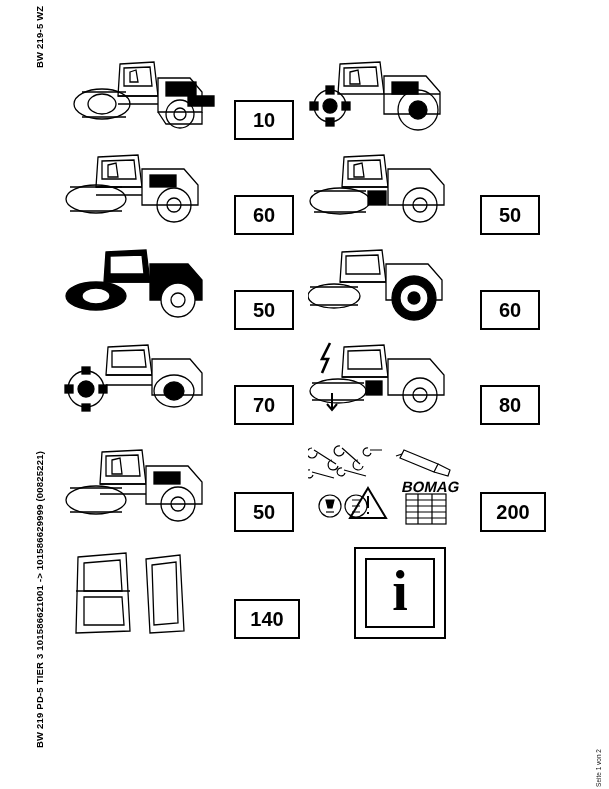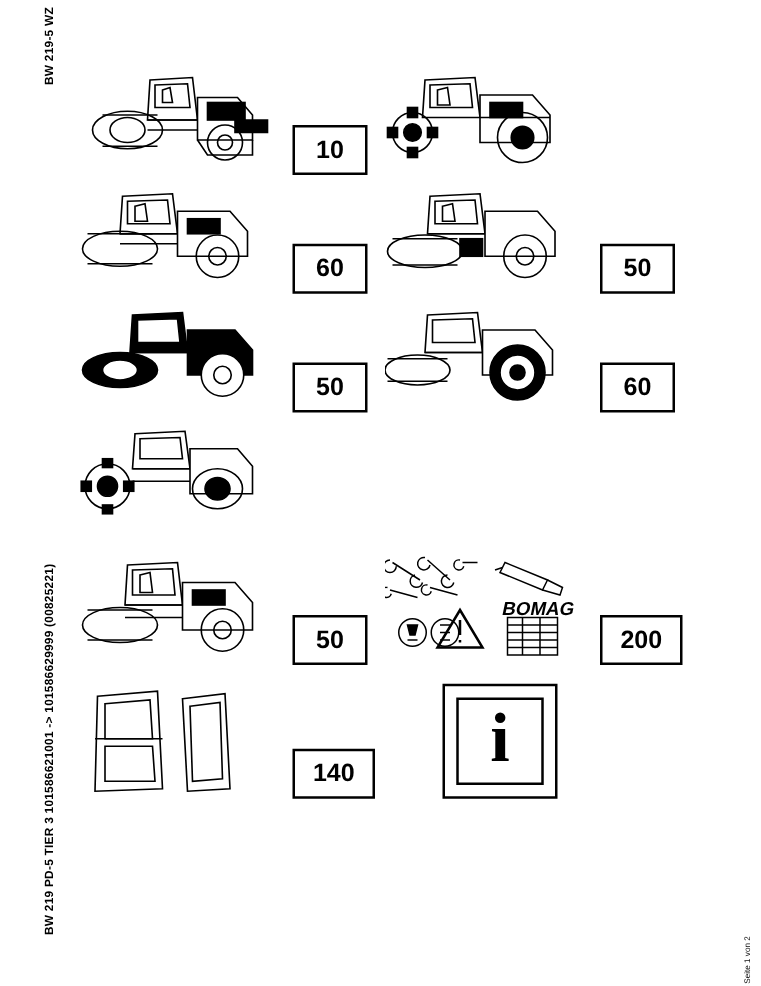--- a/index.html
+++ b/index.html
@@ -278,22 +278,45 @@
             <rect x="20" y="30" width="8" height="7" fill="#000"></rect>
             <rect x="20" y="67" width="8" height="7" fill="#000"></rect>
             <rect x="3" y="48" width="8" height="8" fill="#000"></rect>
             <rect x="37" y="48" width="8" height="8" fill="#000"></rect>
             <ellipse cx="112" cy="54" rx="20" ry="16"></ellipse>
             <ellipse cx="112" cy="54" rx="10" ry="9" fill="#000"></ellipse>
             <path d="M44 38 L90 38 M44 48 L90 48"></path>
           </g>
         </svg>
       </div>
-    </div>
-
+      <div class="numbox">70</div>
+    </div>
+
+    <div class="cell">
+      <div class="pic">
+        <svg width="168" height="88" viewBox="0 0 168 88">
+          <g fill="none" stroke="#000" stroke-width="1.3">
+            <path d="M36 10 L76 8 L80 40 L34 40 Z"></path>
+            <path d="M40 14 L72 13 L74 32 L40 32 Z"></path>
+            <path d="M80 22 L122 22 L136 38 L136 58 L80 58 Z" fill="#fff"></path>
+            <ellipse cx="30" cy="54" rx="28" ry="12"></ellipse>
+            <path d="M4 46 L56 46 M4 63 L56 63"></path>
+            <rect x="58" y="44" width="16" height="14" fill="#000"></rect>
+            <circle cx="112" cy="58" r="17"></circle>
+            <circle cx="112" cy="58" r="7"></circle>
+
+            <path d="M22 6 L14 22 L20 22 L14 36" stroke-width="2.6" fill="none"></path>
+
+            <path d="M24 56 L24 72 M19 67 L24 73 L29 67" stroke-width="2"></path>
+            <path d="M34 40 L80 40"></path>
+          </g>
+        </svg>
+      </div>
+      <div class="numbox">80</div>
+    </div>
   </div>
 
   <div class="row row-tall">
 
     <div class="cell">
       <div class="pic">
         <svg width="168" height="92" viewBox="0 0 168 92">
           <g fill="none" stroke="#000" stroke-width="1.3">
             <path d="M40 8 L80 6 L84 40 L38 40 Z"></path>
             <path d="M44 12 L76 11 L78 32 L44 32 Z"></path>

